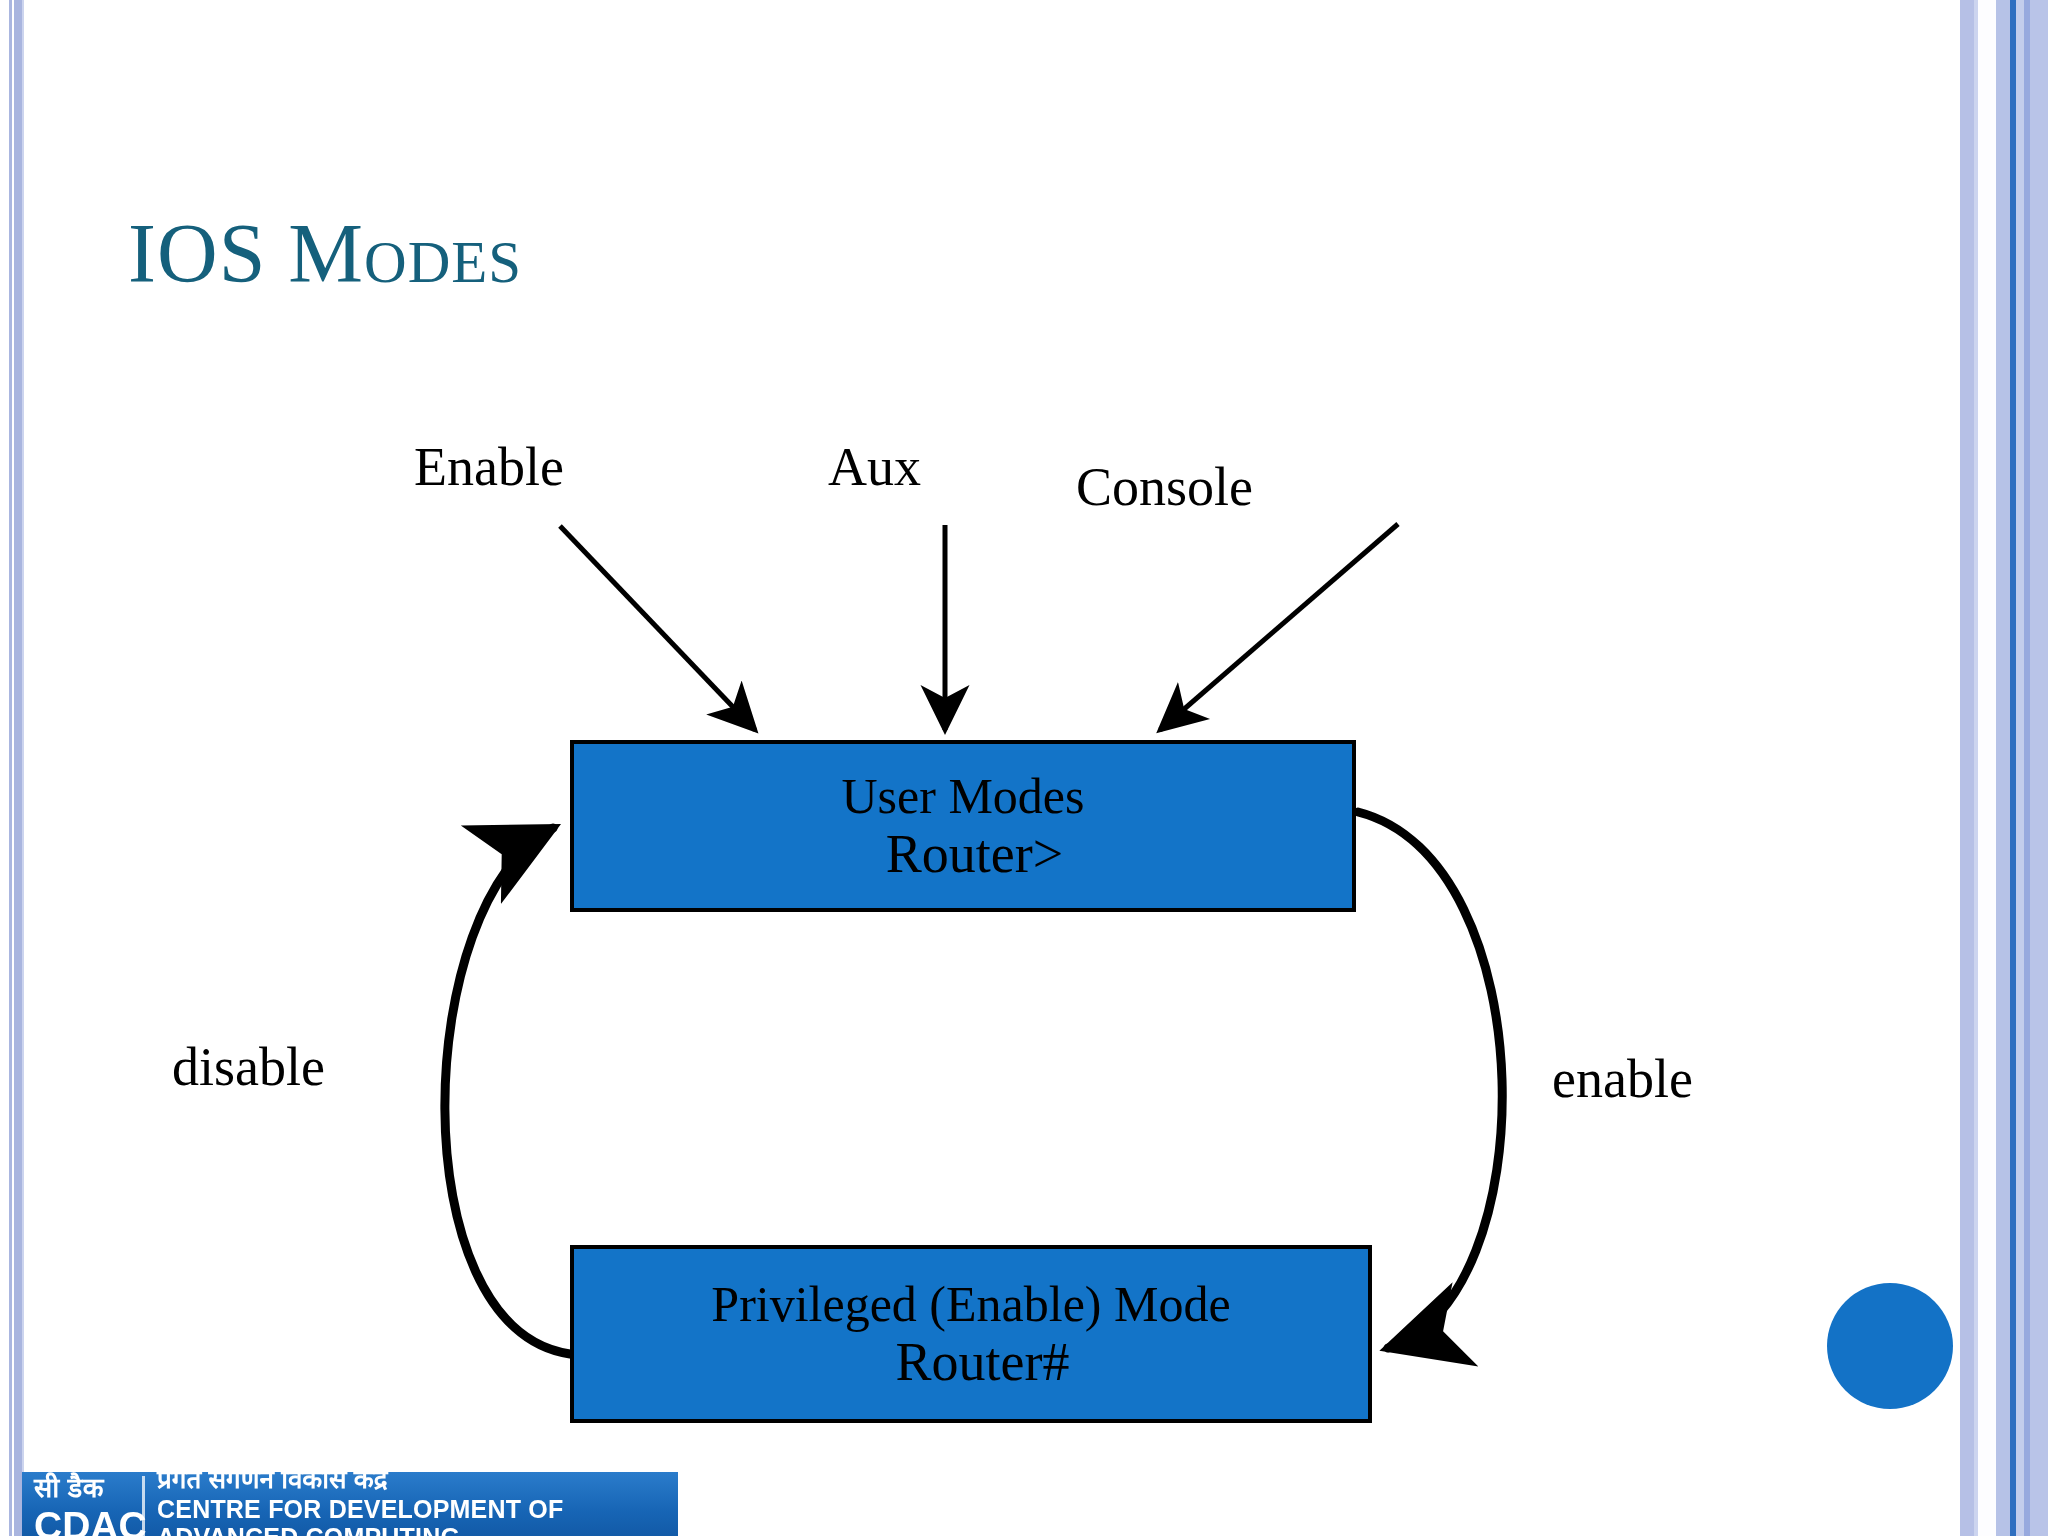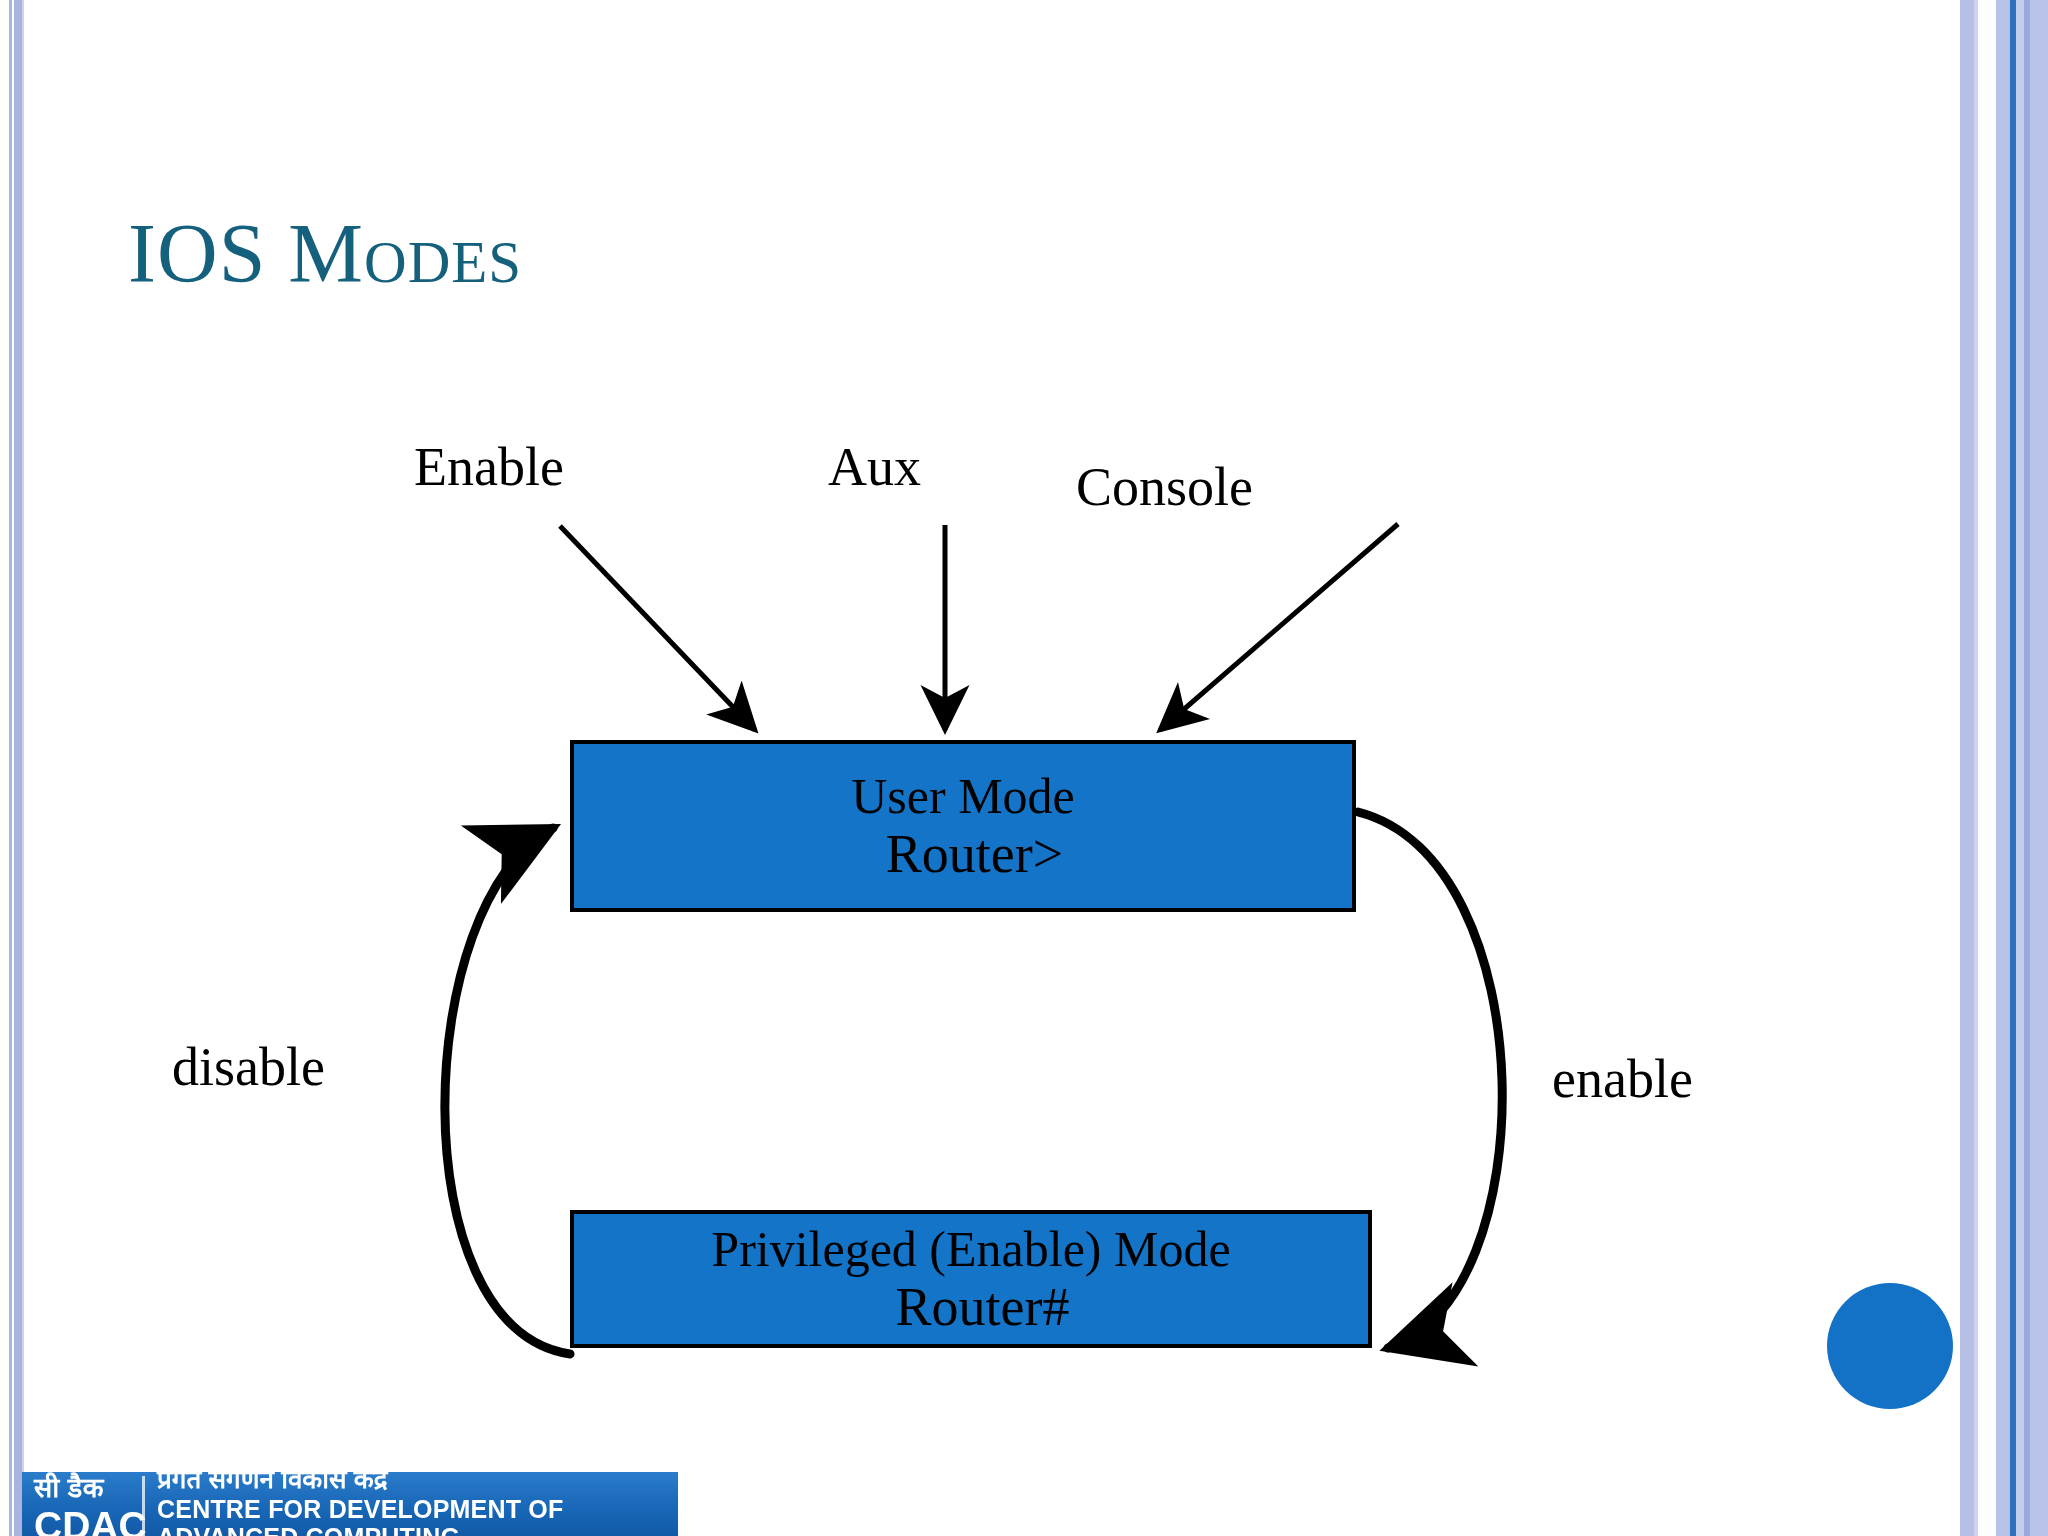--- a/index.html
+++ b/index.html
@@ -79,21 +79,21 @@
     border: 4px solid #000000;
     box-sizing: border-box;
     display: flex;
     flex-direction: column;
     align-items: center;
     justify-content: center;
     color: #000000;
     line-height: 1.12;
   }
   #box-user       { left: 570px; top: 740px;  width: 786px; height: 172px; }
-  #box-privileged { left: 570px; top: 1210px; width: 802px; height: 138px; }
+  #box-privileged { left: 570px; top: 1245px; width: 802px; height: 178px; }
 
   .mode-line-1 { font-size: 50px; }
   .mode-line-2 { font-size: 54px; margin-left: 23px; }
 
   .edge-label {
     position: absolute;
     color: #000000;
     font-size: 54px;
     line-height: 1;
     white-space: nowrap;
@@ -210,21 +210,21 @@
     <path d="M 570,1354 C 400,1330 412,900 553,828" fill="none" stroke="#000000" stroke-width="9" stroke-linecap="round" marker-end="url(#ah)"></path>
 
     <path d="M 1358,812 C 1545,860 1545,1300 1388,1348" fill="none" stroke="#000000" stroke-width="9" stroke-linecap="round" marker-end="url(#ah)"></path>
   </svg>
 
   <div class="src-label" id="label-telnet">Enable</div>
   <div class="src-label" id="label-aux">Aux</div>
   <div class="src-label" id="label-console">Console</div>
 
   <div class="mode-box" id="box-user">
-    <div class="mode-line-1">User Mode</div>
+    <div class="mode-line-1">User Modes</div>
     <div class="mode-line-2">Router&gt;</div>
   </div>
 
   <div class="mode-box" id="box-privileged">
     <div class="mode-line-1">Privileged (Enable) Mode</div>
     <div class="mode-line-2">Router#</div>
   </div>
 
   <div class="edge-label" id="label-disable">disable</div>
   <div class="edge-label" id="label-enable">enable</div>

